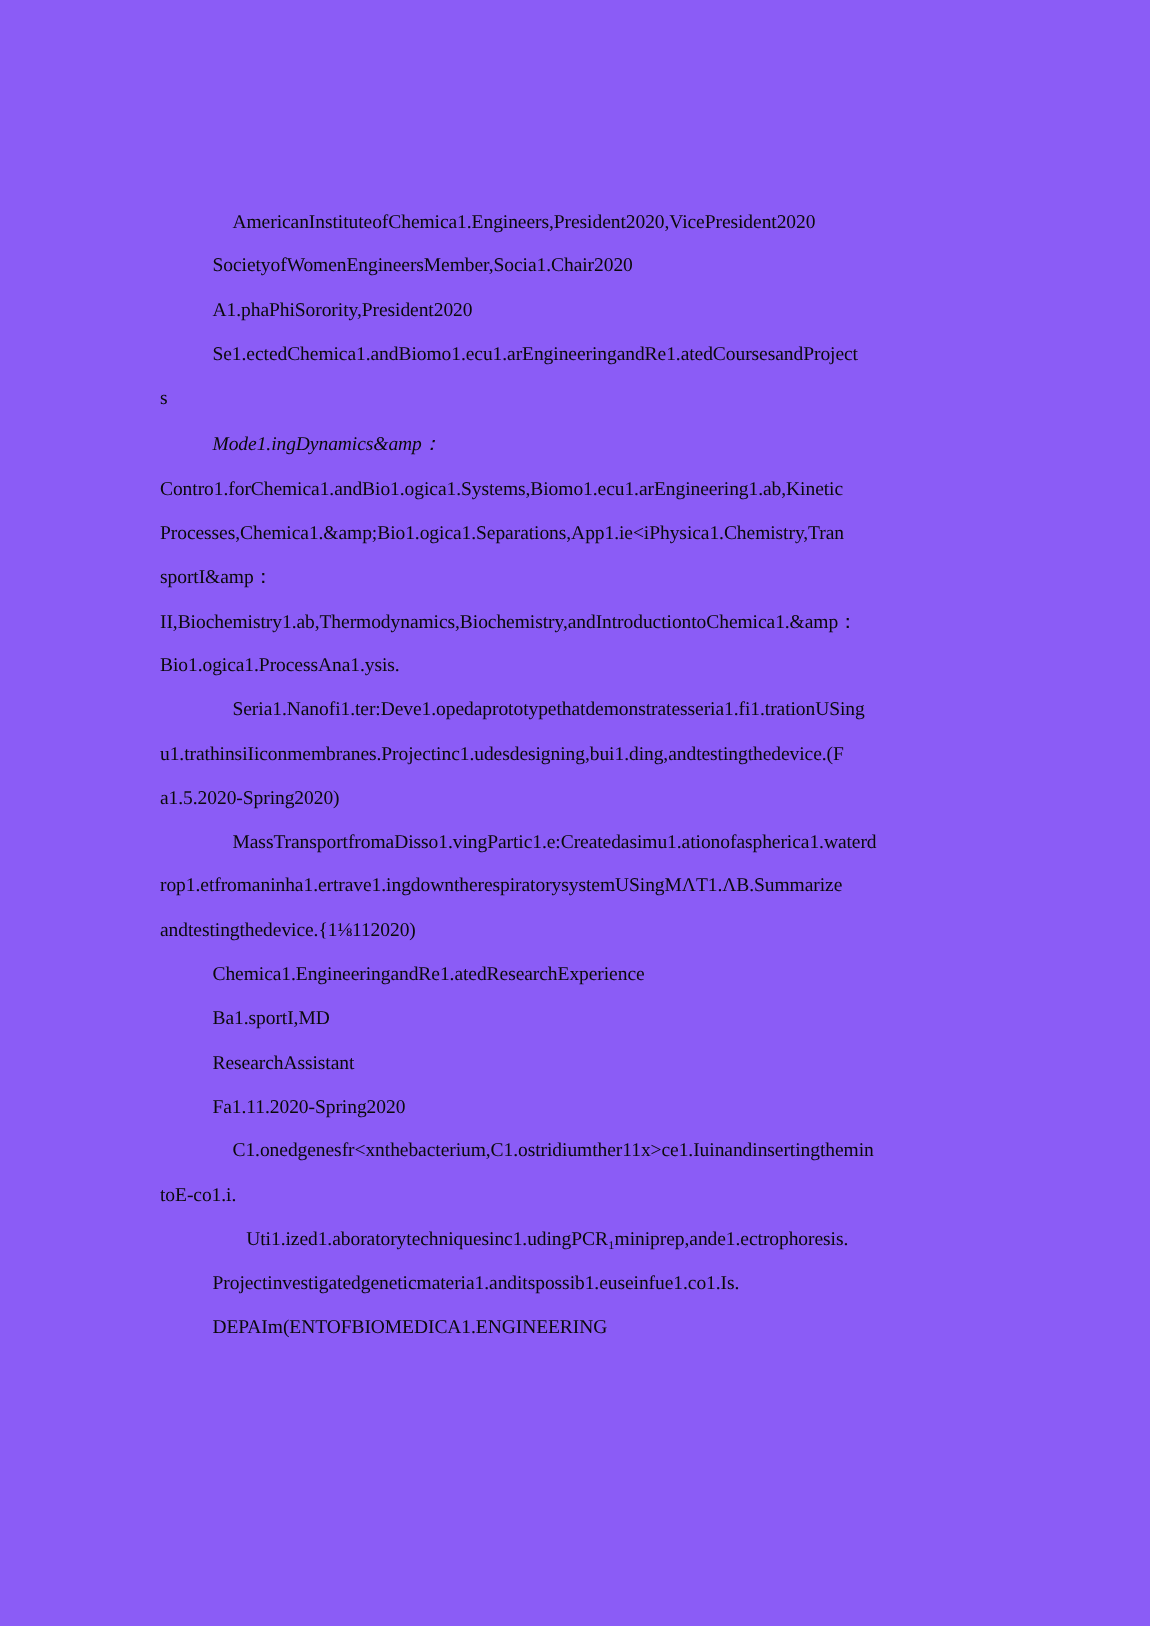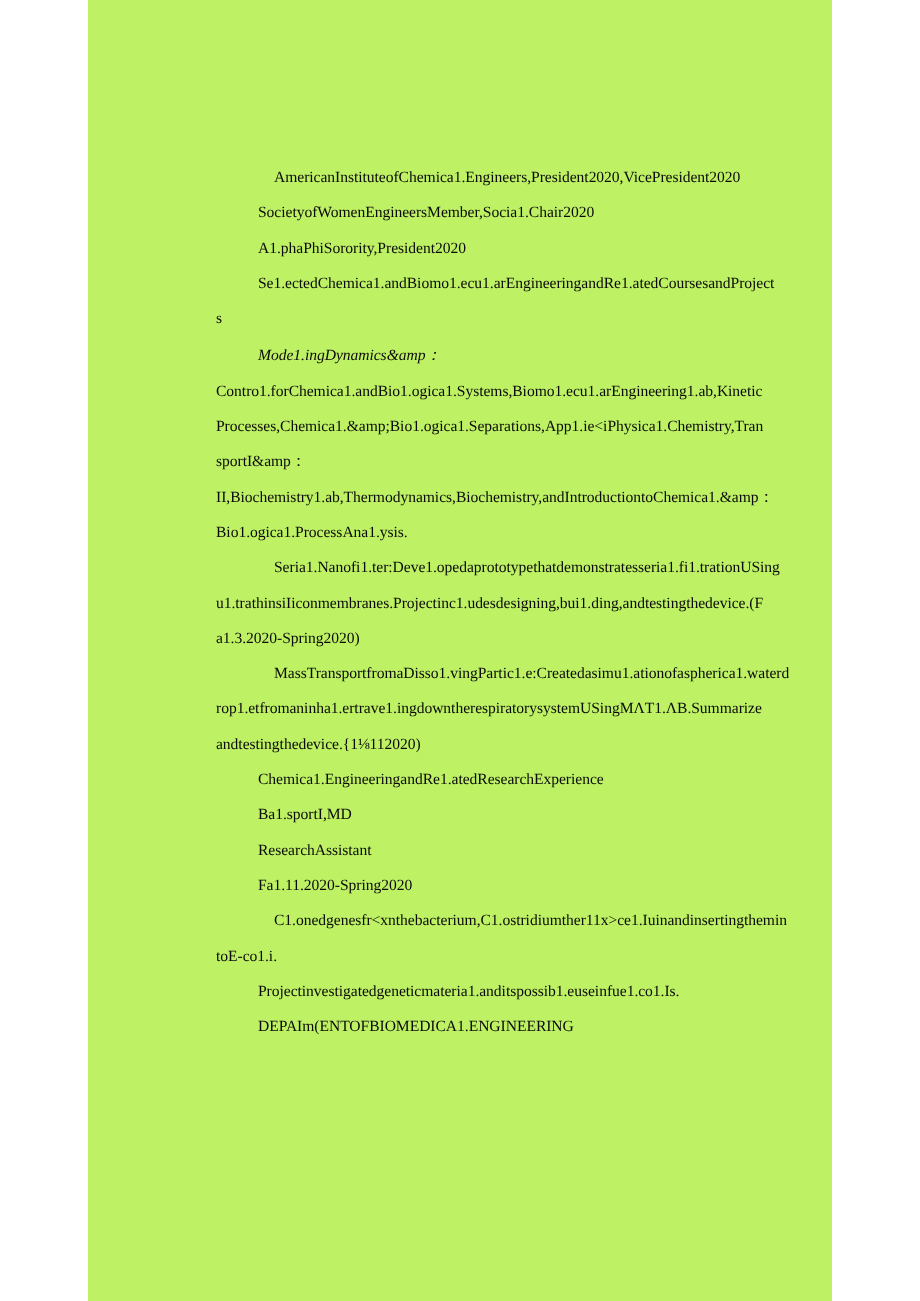--- a/index.html
+++ b/index.html
@@ -2,23 +2,23 @@
 <html><head>
 <meta charset="utf-8">
 <style>
   html, body {
     margin: 0;
     padding: 0;
     background: #ffffff;
   }
   .page {
     position: relative;
-    width: 744px;
+    width: 920px;
     height: 1301px;
-    background: #bef264;
+    background: #8b5cf6;
     margin: 0 auto;
     overflow: hidden;
     font-family: "Liberation Serif", "DejaVu Serif", serif;
     color: #0a0a0a;
   }
   .doc-body {
     position: absolute;
     left: 128px;
     top: 160px;
     width: 668px;
@@ -50,27 +50,28 @@
     <div class="ln ind-1">Se1.ectedChemica1.andBiomo1.ecu1.arEngineeringandRe1.atedCoursesandProject</div>
     <div class="ln ind-0">s</div>
     <div class="ln ind-1 gap-sm">Mode1.ingDynamics&amp;amp：</div>
     <div class="ln ind-0">Contro1.forChemica1.andBio1.ogica1.Systems,Biomo1.ecu1.arEngineering1.ab,Kinetic</div>
     <div class="ln ind-0">Processes,Chemica1.&amp;amp;Bio1.ogica1.Separations,App1.ie&lt;iPhysica1.Chemistry,Tran</div>
     <div class="ln ind-0">sportI&amp;amp：</div>
     <div class="ln ind-0">II,Biochemistry1.ab,Thermodynamics,Biochemistry,andIntroductiontoChemica1.&amp;amp：</div>
     <div class="ln ind-0">Bio1.ogica1.ProcessAna1.ysis.</div>
     <div class="ln ind-2">Seria1.Nanofi1.ter:Deve1.opedaprototypethatdemonstratesseria1.fi1.trationUSing</div>
     <div class="ln ind-0">u1.trathinsiIiconmembranes.Projectinc1.udesdesigning,bui1.ding,andtestingthedevice.(F</div>
-    <div class="ln ind-0">a1.3.2020-Spring2020)</div>
+    <div class="ln ind-0">a1.5.2020-Spring2020)</div>
     <div class="ln ind-2">MassTransportfromaDisso1.vingPartic1.e:Createdasimu1.ationofaspherica1.waterd</div>
     <div class="ln ind-0">rop1.etfromaninha1.ertrave1.ingdowntherespiratorysystemUSingMΛT1.ΛB.Summarize</div>
     <div class="ln ind-0">andtestingthedevice.{1⅛112020)</div>
     <div class="ln ind-1">Chemica1.EngineeringandRe1.atedResearchExperience</div>
     <div class="ln ind-1">Ba1.sportI,MD</div>
     <div class="ln ind-1">ResearchAssistant</div>
     <div class="ln ind-1">Fa1.11.2020-Spring2020</div>
     <div class="ln ind-2">C1.onedgenesfr&lt;xnthebacterium,C1.ostridiumther11x&gt;ce1.Iuinandinsertingthemin</div>
     <div class="ln ind-0">toE-co1.i.</div>
+    <div class="ln ind-3">Uti1.ized1.aboratorytechniquesinc1.udingPCR₁miniprep,ande1.ectrophoresis.</div>
     <div class="ln ind-1">Projectinvestigatedgeneticmateria1.anditspossib1.euseinfue1.co1.Is.</div>
     <div class="ln ind-1">DEPAIm(ENTOFBIOMEDICA1.ENGINEERING</div>
 
   </div>
 </div>
 
 </body></html>

